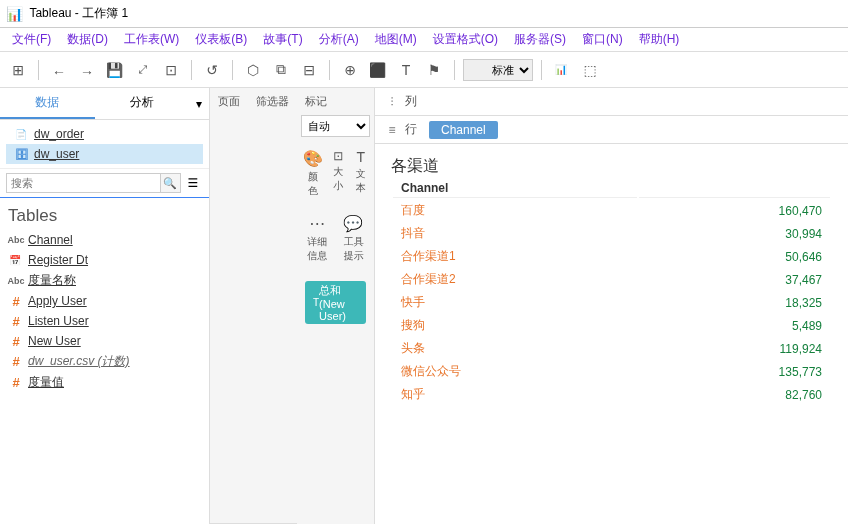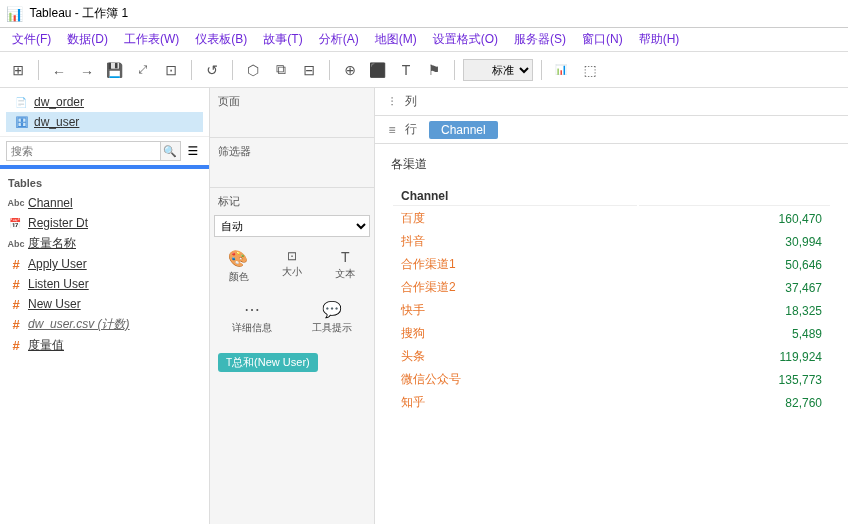--- a/index.html
+++ b/index.html
@@ -21,39 +21,39 @@
     
     .main-layout { display: flex; height: calc(524px - 88px); }
 
     
     .left-panel { width: 210px; background: #fff; border-right: 1px solid #ddd; display: flex; flex-direction: column; }
     .left-tabs { display: flex; border-bottom: 1px solid #ddd; }
     .left-tab { flex: 1; text-align: center; padding: 6px 4px; font-size: 12px; cursor: pointer; border-bottom: 2px solid transparent; }
     .left-tab.active { border-bottom: 2px solid #4a90d9; color: #4a90d9; }
     .left-tab-more { width: 20px; display: flex; align-items: center; justify-content: center; cursor: pointer; }
 
-    .search-bar { display: flex; align-items: flex-end; padding: 4px 6px; border-bottom: 4px solid #3b82f6; }
+    .search-bar { display: flex; align-items: flex-end; padding: 4px 6px; border-bottom: 1px solid #3b82f6; }
     .search-input { flex: 1; height: 20px; border: 1px solid #ccc; font-size: 11px; padding: 0 4px; outline: none; }
     .search-icon-btn { width: 20px; height: 20px; display: flex; align-items: center; justify-content: center; border: 1px solid #ccc; border-left: none; background: #f5f5f5; cursor: pointer; font-size: 11px; }
     .list-icon-btn { width: 20px; height: 20px; display: flex; align-items: center; justify-content: center; cursor: pointer; font-size: 12px; margin-left: 2px; }
 
     .left-content { flex: 1; overflow-y: auto; padding: 4px 0; }
-    .section-title { padding: 4px 8px; font-size: 11px; font-weight: bold; color: #555; }
+    .section-title { padding: 4px 8px; font-size: 17px; font-weight: normal; color: #555; }
     .data-item { display: flex; align-items: center; padding: 2px 8px; cursor: pointer; font-size: 12px; }
     .data-item.selected { background: #d0e8f8; }
     .data-item-icon { width: 16px; height: 16px; margin-right: 4px; display: flex; align-items: center; justify-content: center; font-size: 10px; font-weight: bold; flex-shrink: 0; }
     .icon-abc { color: #666; font-size: 9px; font-weight: bold; }
     .icon-hash { color: #e8742a; font-size: 13px; }
     .icon-cal { color: #4a90d9; font-size: 10px; }
     .icon-table { color: #888; font-size: 10px; }
     .data-item-label { font-size: 12px; color: #333; text-decoration: underline; }
     .data-item-label.italic { font-style: italic; color: #666; }
 
     
-    .middle-panel { width: 165px; background: #f5f5f5; border-right: 1px solid #ddd; display: flex; flex-direction: column; }
+    .middle-panel { width: 165px; background: #f5f5f5; border-right: 1px solid #ddd; display: flex; flex-direction: row; }
     .middle-section { border-bottom: 1px solid #ddd; padding: 4px; min-height: 50px; }
     .middle-section-title { font-size: 11px; color: #555; padding: 2px 4px; }
     .marks-panel { flex: 1; padding: 4px; }
     .marks-select { width: 100%; height: 22px; border: 1px solid #ccc; font-size: 11px; padding: 0 2px; background: #fff; }
     .marks-grid { display: grid; grid-template-columns: 1fr 1fr 1fr; gap: 4px; margin-top: 8px; }
     .marks-btn { display: flex; flex-direction: column; align-items: center; padding: 4px 2px; cursor: pointer; font-size: 10px; color: #555; border: none; background: transparent; }
     .marks-btn-icon { font-size: 16px; margin-bottom: 2px; }
     .marks-grid2 { display: grid; grid-template-columns: 1fr 1fr; gap: 4px; margin-top: 8px; }
     .sum-badge { display: inline-flex; align-items: center; background: #3db8b8; color: #fff; padding: 2px 8px; border-radius: 3px; font-size: 11px; margin: 6px 4px; cursor: pointer; }
 
@@ -61,21 +61,21 @@
     .right-panel { flex: 1; background: #fff; display: flex; flex-direction: column; }
     .right-top { display: flex; border-bottom: 1px solid #ddd; height: 28px; }
     .shelf { display: flex; align-items: center; flex: 1; padding: 0 8px; }
     .shelf-icon { width: 18px; height: 18px; display: flex; align-items: center; justify-content: center; font-size: 12px; color: #777; margin-right: 4px; }
     .shelf-label { font-size: 12px; color: #555; }
 
     .row-shelf { display: flex; align-items: center; padding: 0 8px; height: 28px; border-bottom: 1px solid #ddd; }
     .channel-pill { background: #5b9bd5; color: #fff; padding: 2px 12px; border-radius: 2px; font-size: 12px; cursor: pointer; }
 
     .chart-area { flex: 1; padding: 12px 16px; overflow-y: auto; }
-    .chart-title { font-size: 12px; color: #333; margin-bottom: 12px; }
+    .chart-title { font-size: 16px; color: #333; margin-bottom: 0; }
     .chart-table { width: 100%; }
     .chart-table th { font-size: 12px; color: #333; padding: 2px 8px; text-align: left; border-bottom: 1px solid #eee; }
     .chart-table td { font-size: 12px; padding: 2px 8px; }
     .chart-table td.channel-name { color: #e8742a; margin-top: 22px; }
     .chart-table td.value { color: #15803d; text-align: right; }
 
     
     ::-webkit-scrollbar { width: 6px; height: 6px; }
     ::-webkit-scrollbar-track { background: #f0f0f0; }
     ::-webkit-scrollbar-thumb { background: #ccc; border-radius: 3px; }
@@ -129,20 +129,25 @@
     <option>固定宽度</option>
   </select>
   <div class="toolbar-sep"></div>
   <button class="toolbar-btn" style="font-size:10px;">📊</button>
   <button class="toolbar-btn">⬚</button>
 </div>
 
 <div class="main-layout">
 
   <div class="left-panel">
+    <div class="left-tabs">
+      <div class="left-tab active">数据</div>
+      <div class="left-tab">分析</div>
+      <div class="left-tab-more">▾</div>
+    </div>
 
     <div style="padding: 4px 6px; border-bottom: 1px solid #eee;">
       <div class="data-item">
         <div class="data-item-icon icon-table">📄</div>
         <span class="data-item-label">dw_order</span>
       </div>
       <div class="data-item selected">
         <div class="data-item-icon" style="color:#4a90d9; font-size:11px;">🗄</div>
         <span class="data-item-label">dw_user</span>
       </div>

